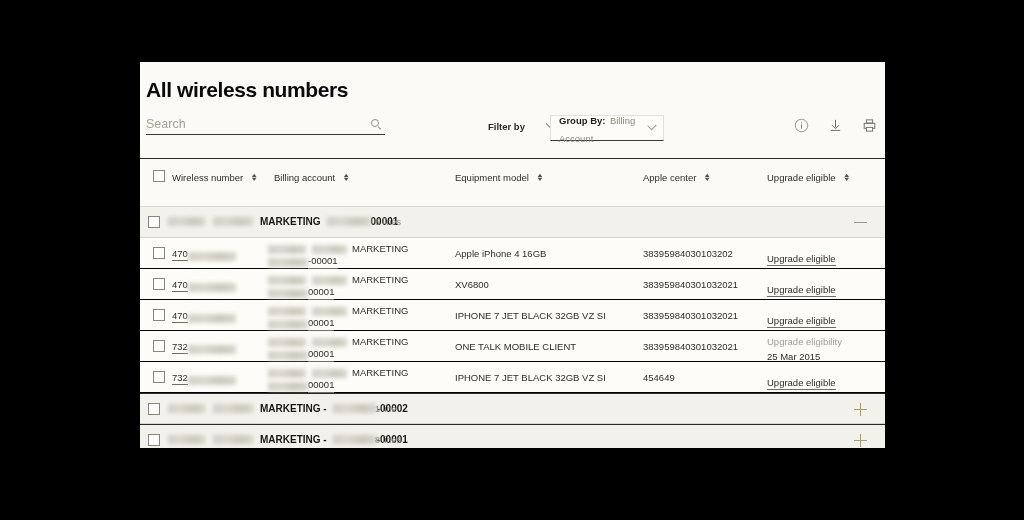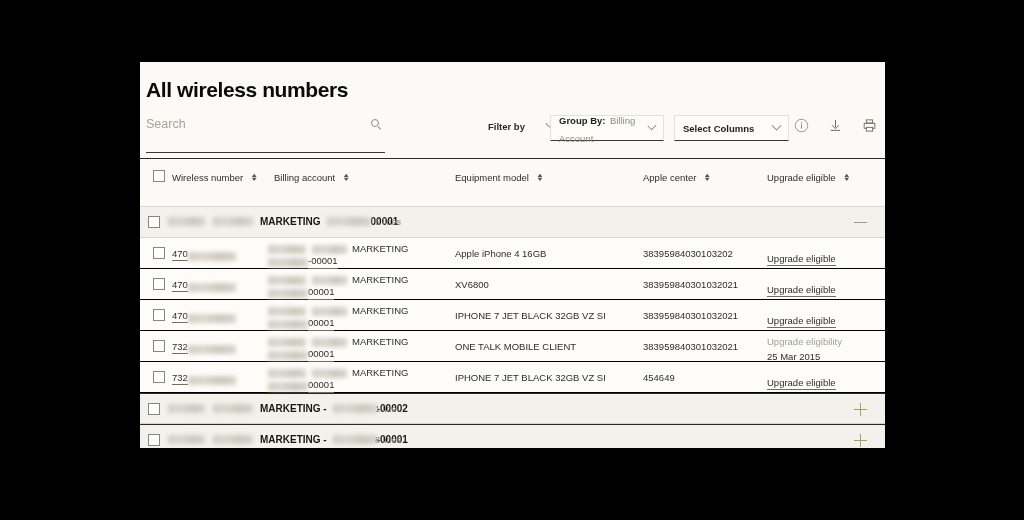--- a/index.html
+++ b/index.html
@@ -41,21 +41,21 @@
     display: inline-block; width: 11px; height: 11px;
     border-right: 1.4px solid #8d8d80; border-bottom: 1.4px solid #8d8d80;
     transform: rotate(45deg) translate(-2px,-2px);
   }
   .chev.sm { width: 7px; height: 7px; border-width: 1.1px; }
 
   
   .ctrls { position: absolute; left: 0; top: 53px; right: 0; height: 34px; }
   .search {
     position: absolute; left: 6px; top: 2px; width: 239px;
-    border-bottom: 1px solid #3a3a33; padding-bottom: 21px;
+    border-bottom: 1px solid #3a3a33; padding-bottom: 3px;
     display: flex; align-items: center; justify-content: space-between;
   }
   .search-ph { font-size: 12.5px; color: #a3a398; }
   .mag { width: 11px; height: 11px; position: relative; margin-right: 3px; }
   .mag i {
     position: absolute; left: 0; top: 0; width: 8px; height: 8px;
     border: 1.2px solid #8f8f82; border-radius: 50%;
   }
   .mag i::after {
     content:""; position: absolute; left: 6px; top: 6px;
@@ -189,24 +189,20 @@
       </div>
 
       <div class="selbox group">
         <span>
           <span class="sel-strong">Group By:</span>
           <span class="sel-val">Billing Account</span>
         </span>
         <span class="chev sm"></span>
       </div>
 
-      <div class="selbox cols">
-        <span class="sel-strong">Select Columns</span>
-        <span class="chev sm"></span>
-      </div>
 
       <div class="icons">
         <svg class="ic" viewBox="0 0 24 24">
           <circle cx="12" cy="12" r="10" fill="none" stroke="#8d8d7e" stroke-width="1.4"></circle>
           <rect x="11.2" y="10" width="1.6" height="7" fill="#8d8d7e"></rect>
           <rect x="11.2" y="6.6" width="1.6" height="2" fill="#8d8d7e"></rect>
         </svg>
         <svg class="ic" viewBox="0 0 24 24">
           <rect x="11.2" y="3" width="1.6" height="12" fill="#6f6f62"></rect>
           <path d="M6.5 11.5 L12 17 L17.5 11.5" fill="none" stroke="#6f6f62" stroke-width="1.6"></path>

